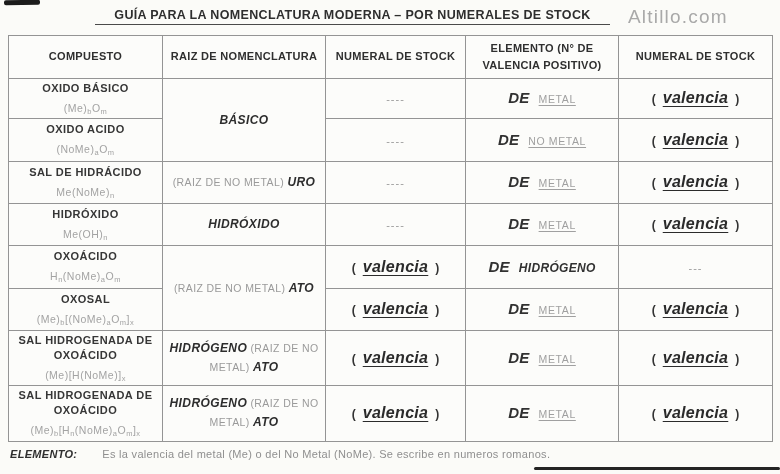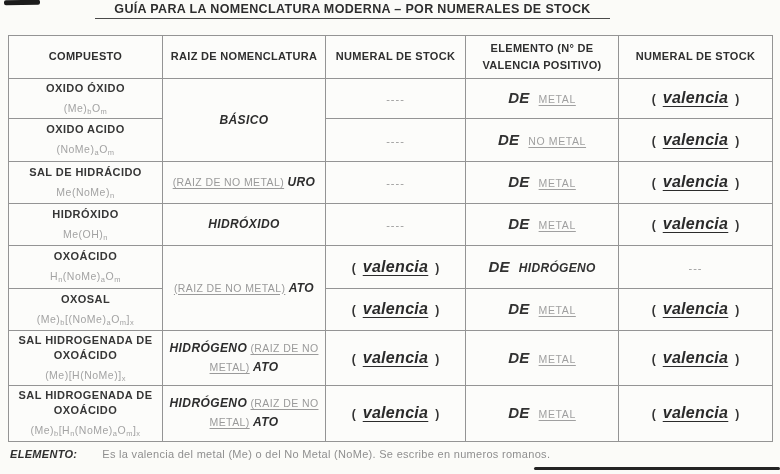--- a/index.html
+++ b/index.html
@@ -4,21 +4,21 @@
 <style>
   * { margin: 0; padding: 0; box-sizing: border-box; }
   html, body { width: 780px; height: 474px; overflow: hidden; }
   body {
     position: relative;
     background: #fbfbf8;
     font-family: "Liberation Sans", sans-serif;
     color: #383838;
   }
   
-  .titlebar { position: absolute; top: 0; left: 0; width: 780px; height: 26px; }
+  .titlebar { position: absolute; top: 6px; left: 0; width: 780px; height: 26px; }
   .doc-title {
     position: absolute; left: 95px; top: 2px; width: 515px;
     text-align: center;
     font-size: 12.5px; font-weight: bold; letter-spacing: .35px;
     color: #2e2e2e;
     border-bottom: 1.6px solid #4a4a4a; padding-bottom: 2px;
   }
   .watermark {
     position: absolute; left: 628px; top: 0px;
     font-size: 19px; color: #a9a9a9; letter-spacing: 1.2px;
@@ -54,21 +54,21 @@
     font-size: 10.5px; color: #a3a3a3; letter-spacing: .5px;
   }
   .formula sub { font-size: 7.5px; vertical-align: -2px; }
   
   .raiz { font-size: 12px; line-height: 1.55; }
   .rz-main {
     font-weight: bold; font-style: italic; color: #2d2d2d; letter-spacing: .4px;
   }
   .rz-root {
     font-size: 10.5px; color: #9a9a9a; letter-spacing: .4px;
-    text-decoration: underline; text-underline-offset: 2px;
+    text-underline-offset: 2px;
   }
   
   .dash { font-size: 11px; color: #9a9a9a; letter-spacing: 1px; }
   .par  { font-size: 12px; font-weight: bold; color: #333; }
   .val-word {
     display: inline-block; margin: 0 7px;
     font-size: 16px; font-weight: bold; font-style: italic; color: #2b2b2b;
     text-decoration: underline; text-underline-offset: 2.5px;
     letter-spacing: .3px;
   }
@@ -99,20 +99,21 @@
   }
 </style>
 </head>
 <body>
 
 <div class="smudge-tl"></div>
 <div class="edge-br"></div>
 
 <div class="titlebar">
   <div class="doc-title">GUÍA PARA LA NOMENCLATURA MODERNA – POR NUMERALES DE STOCK</div>
+  <div class="watermark">Altillo.com</div>
 </div>
 
 <table class="stock">
   <colgroup>
     <col style="width:154px">
       <col style="width:163px">
       <col style="width:140px">
     <col style="width:153px">
       <col style="width:154px">
   </colgroup>
@@ -121,21 +122,21 @@
     <th>COMPUESTO</th>
     <th>RAIZ DE NOMENCLATURA</th>
     <th>NUMERAL DE STOCK</th>
     <th>ELEMENTO  (N° DE
 VALENCIA  POSITIVO)</th>
     <th>NUMERAL DE STOCK</th>
   </tr>
 
   <tr class="r1">
     <td>
-      <span class="comp-name">OXIDO ÓXIDO</span>
+      <span class="comp-name">OXIDO BÁSICO</span>
       <span class="formula"><span>(Me)</span><sub>b</sub><span>O</span><sub>m</sub><span></span></span>
     </td>
     <td class="raiz" rowspan="2">
       <span class="rz-main">BÁSICO</span>
     </td>
     <td>
       <span class="dash">----</span>
     </td>
     <td>
       <span class="de">DE</span><span class="el">METAL</span>

